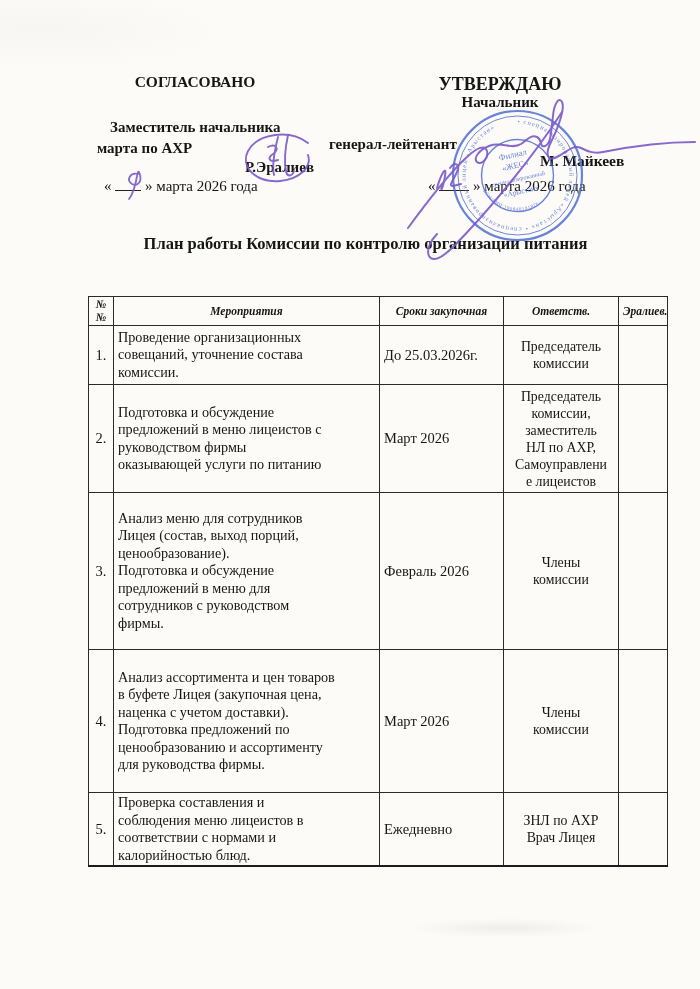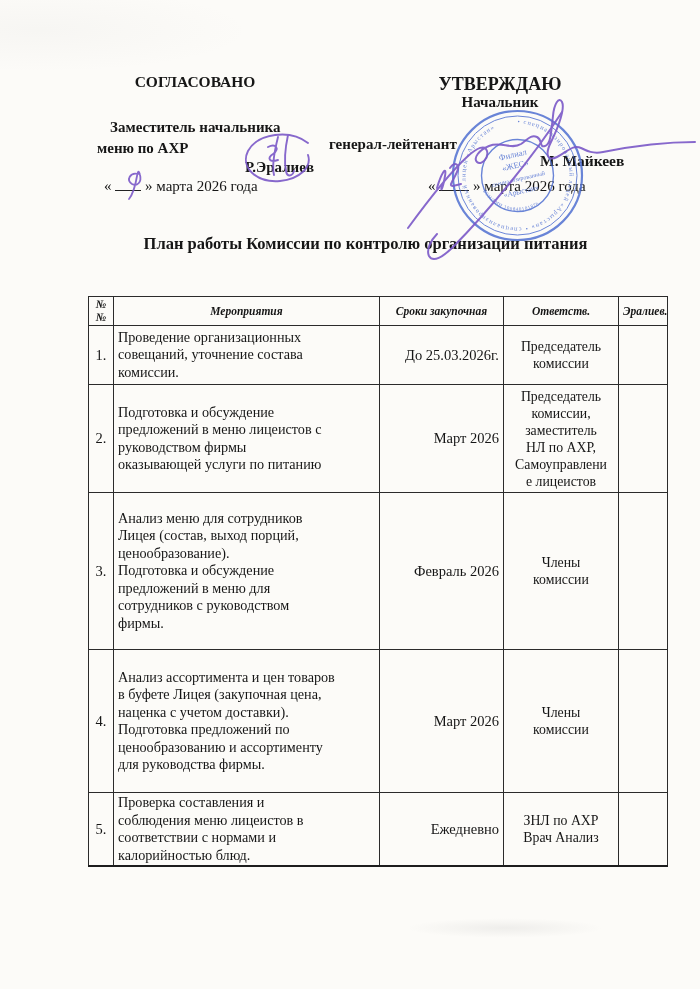--- a/index.html
+++ b/index.html
@@ -47,38 +47,38 @@
   table.plan tr.last td{border-bottom:2.5px solid #1d1d1d;margin-top:14px;}
   td.th{
     font-style:italic;font-size:11.5px;text-align:center;font-weight:600;
     height:22px;line-height:13px;
   }
   td.num{text-align:center;font-size:14.5px;}
   td.activity{
     text-align:left;padding:2px 12px 2px 8px;
     white-space:pre-line;font-size:14.2px;line-height:17.5px;
   }
-  td.term{text-align:right;font-size:14.5px;}
+  td.term{text-align:left;font-size:14.5px;}
   td.resp{
     text-align:center;white-space:pre-line;
     font-size:13.8px;line-height:17px;padding:1px 6px;
   }
   svg{display:block;}
   .ink{position:absolute;z-index:6;}
   .stamp{position:absolute;z-index:4;opacity:0.82;}
   .txt{z-index:3;}
 </style>
 </head>
 <body>
 
 <div class="page">
 
   <div class="abs txt b center" style="left:95px;top:73px;width:200px;font-size:15.5px;">СОГЛАСОВАНО</div>
   <div class="abs txt b sz15" style="left:110px;top:117px;">Заместитель начальника</div>
-  <div class="abs txt b sz15" style="left:97px;top:138px;">меню по АХР</div>
+  <div class="abs txt b sz15" style="left:97px;top:138px;">марта по АХР</div>
   <div class="abs txt b sz15" style="left:245px;top:157px;">Р.Эралиев</div>
   <div class="abs txt sz15" style="left:104px;top:176px;">
     <span>«</span>
     <span class="blank w26"></span>
     <span>» марта 2026 года</span>
   </div>
 
   <div class="abs txt b center" style="left:350px;top:74px;width:300px;font-size:18px;">УТВЕРЖДАЮ</div>
   <div class="abs txt b center" style="left:350px;top:94px;width:300px;font-size:15px;">Начальник</div>
   <div class="abs txt b sz15" style="left:329px;top:134px;font-family:Liberation Serif, serif;">генерал-лейтенант</div>
@@ -208,19 +208,19 @@
       <td></td>
     </tr>
     <tr style="height:70px" class="last">
       <td class="num">5.</td>
       <td class="activity">Проверка составления и
 соблюдения меню лицеистов в
 соответствии с нормами и
 калорийностью блюд.</td>
       <td class="term">Ежедневно</td>
       <td class="resp">ЗНЛ по АХР
-Врач Анализ</td>
+Врач Лицея</td>
       <td></td>
     </tr>
   </tbody>
     </table>
 
 </div>
 
 </body></html>

